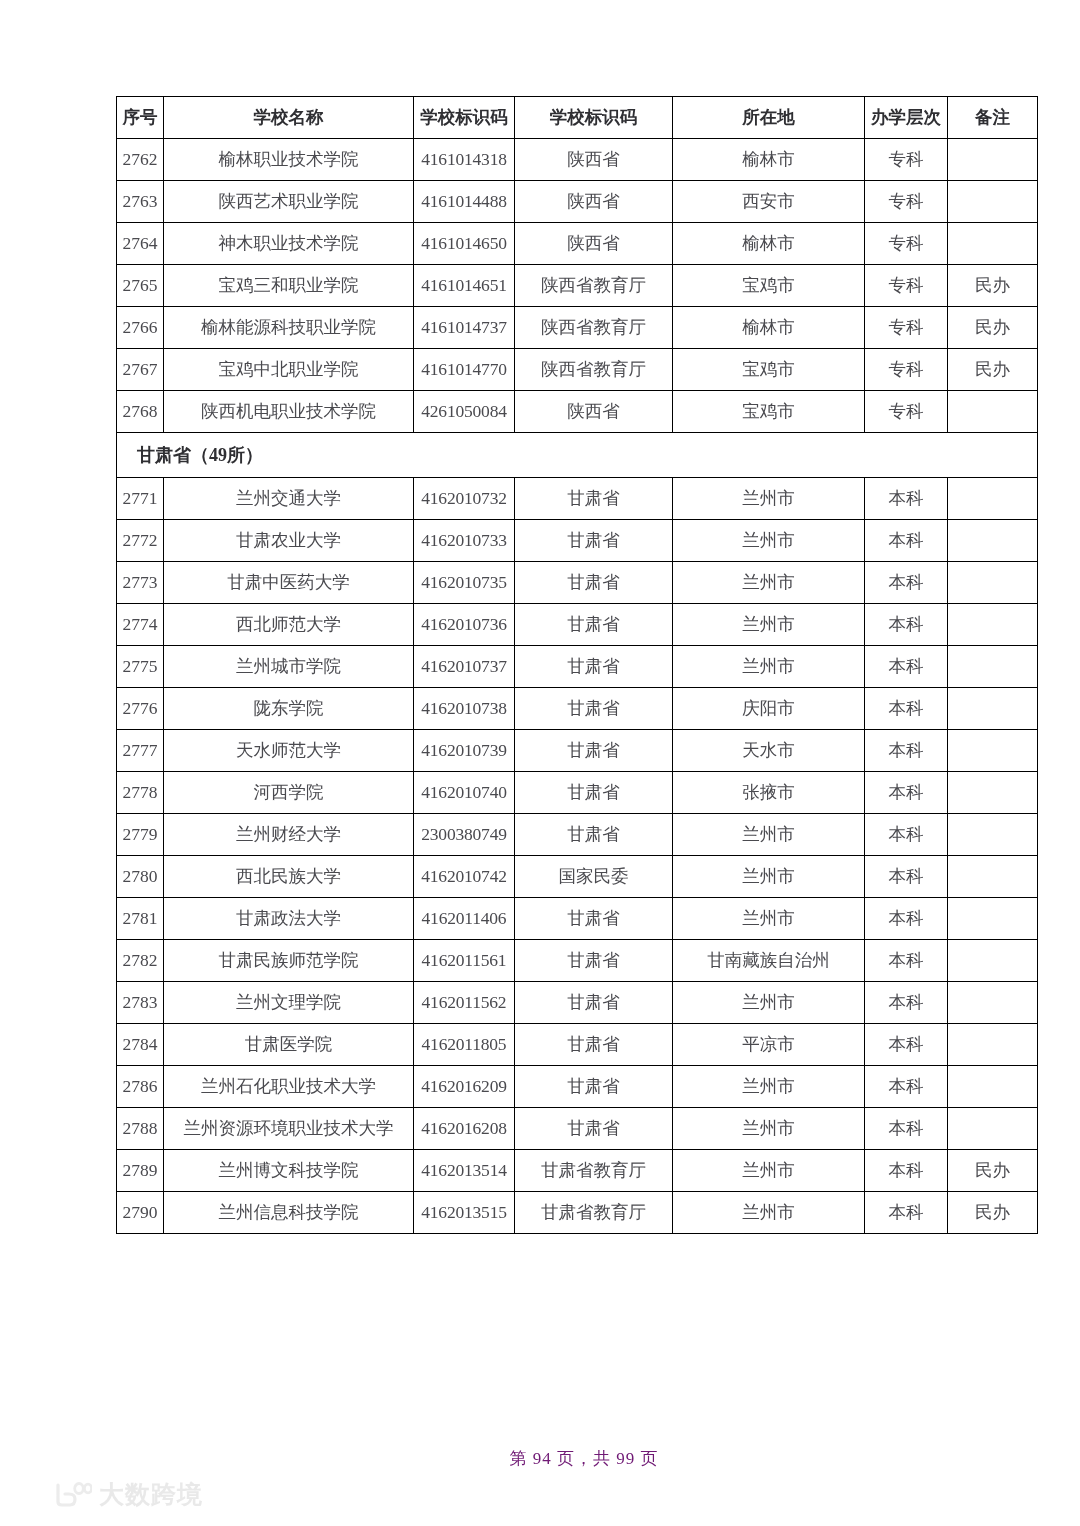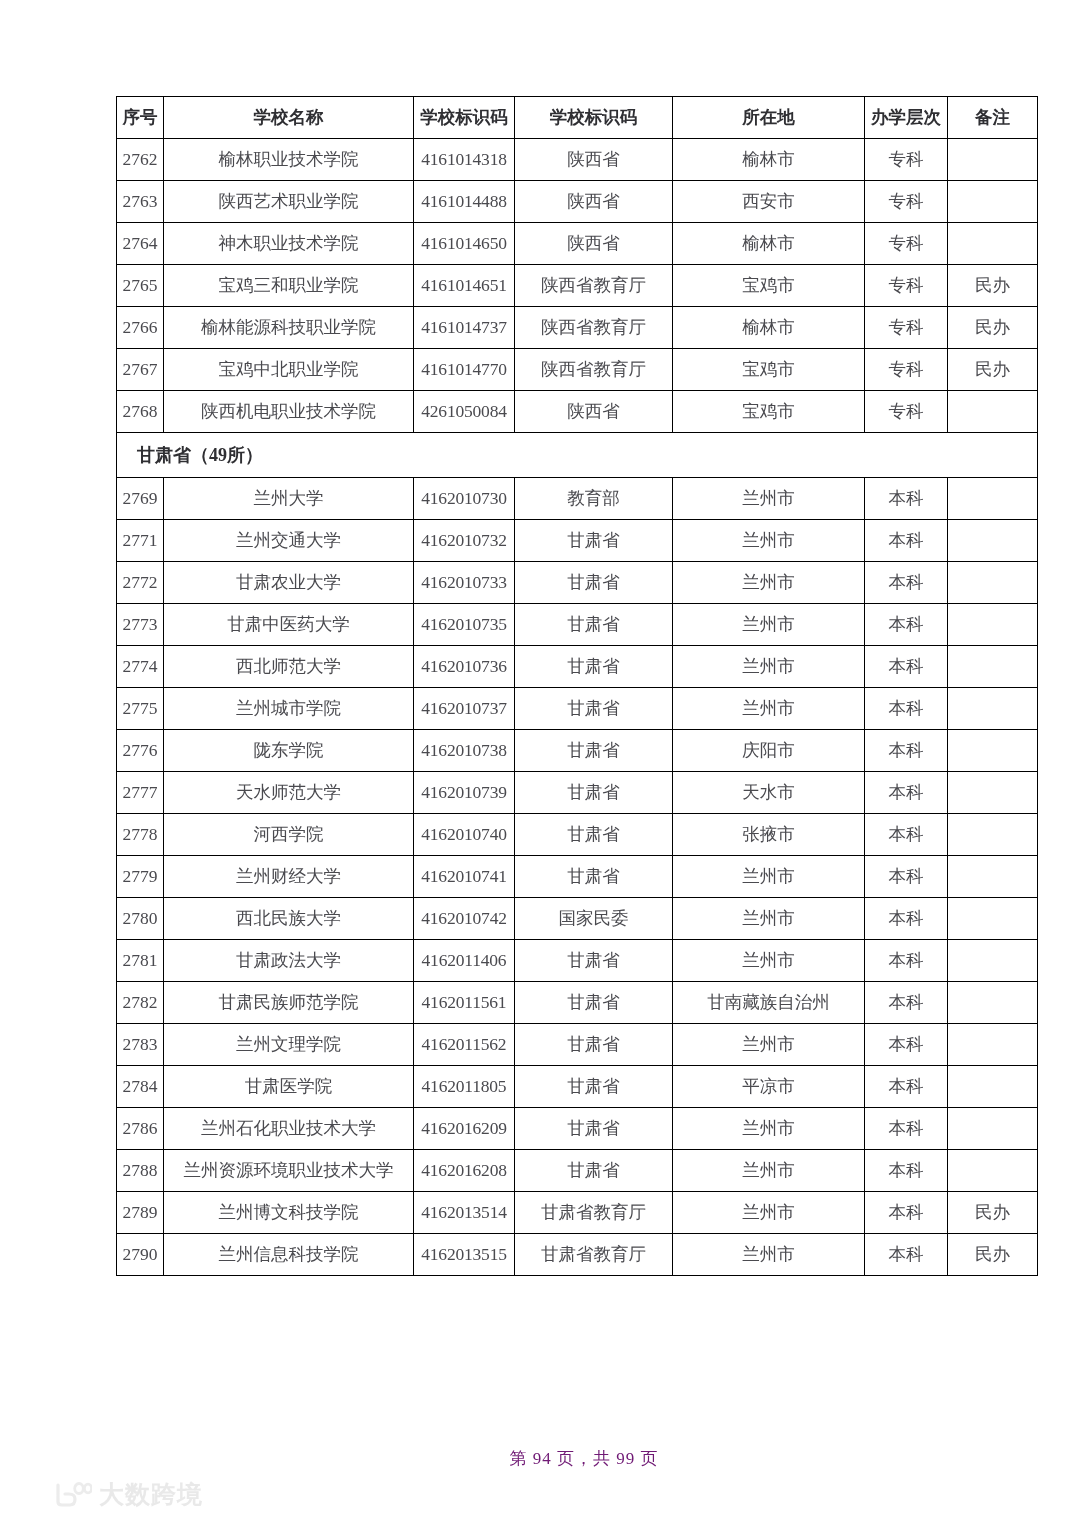--- a/index.html
+++ b/index.html
@@ -197,29 +197,20 @@
             <td class="code-cell">4261050084</td>
             <td>陕西省</td>
             <td>宝鸡市</td>
             <td>专科</td>
             <td></td>
           </tr>
           <tr class="section-row">
             <td colspan="7">甘肃省（49所）</td>
           </tr>
           <tr>
-            <td class="idx-cell">2769</td>
-            <td>兰州大学</td>
-            <td class="code-cell">4162010730</td>
-            <td>教育部</td>
-            <td>兰州市</td>
-            <td>本科</td>
-            <td></td>
-          </tr>
-          <tr>
             <td class="idx-cell">2771</td>
             <td>兰州交通大学</td>
             <td class="code-cell">4162010732</td>
             <td>甘肃省</td>
             <td>兰州市</td>
             <td>本科</td>
             <td></td>
           </tr>
           <tr>
             <td class="idx-cell">2772</td>
@@ -280,21 +271,21 @@
             <td>河西学院</td>
             <td class="code-cell">4162010740</td>
             <td>甘肃省</td>
             <td>张掖市</td>
             <td>本科</td>
             <td></td>
           </tr>
           <tr>
             <td class="idx-cell">2779</td>
             <td>兰州财经大学</td>
-            <td class="code-cell">4162010741</td>
+            <td class="code-cell">2300380749</td>
             <td>甘肃省</td>
             <td>兰州市</td>
             <td>本科</td>
             <td></td>
           </tr>
           <tr>
             <td class="idx-cell">2780</td>
             <td>西北民族大学</td>
             <td class="code-cell">4162010742</td>
             <td>国家民委</td>

